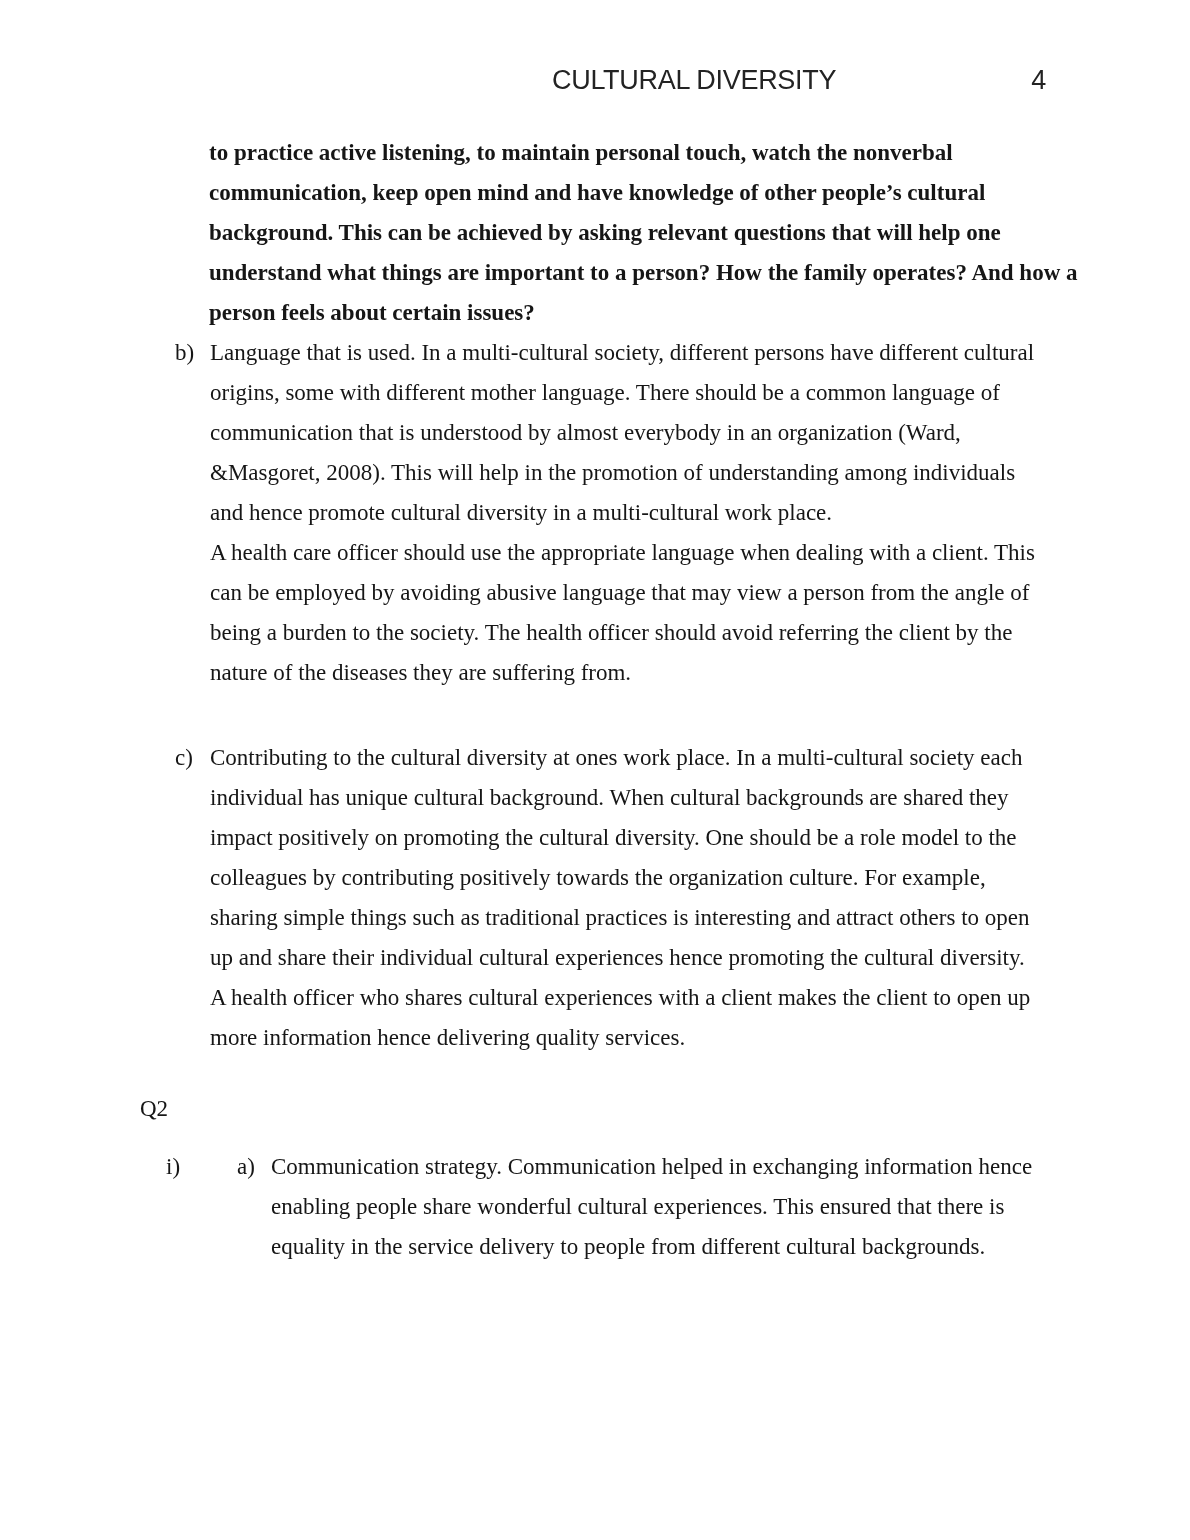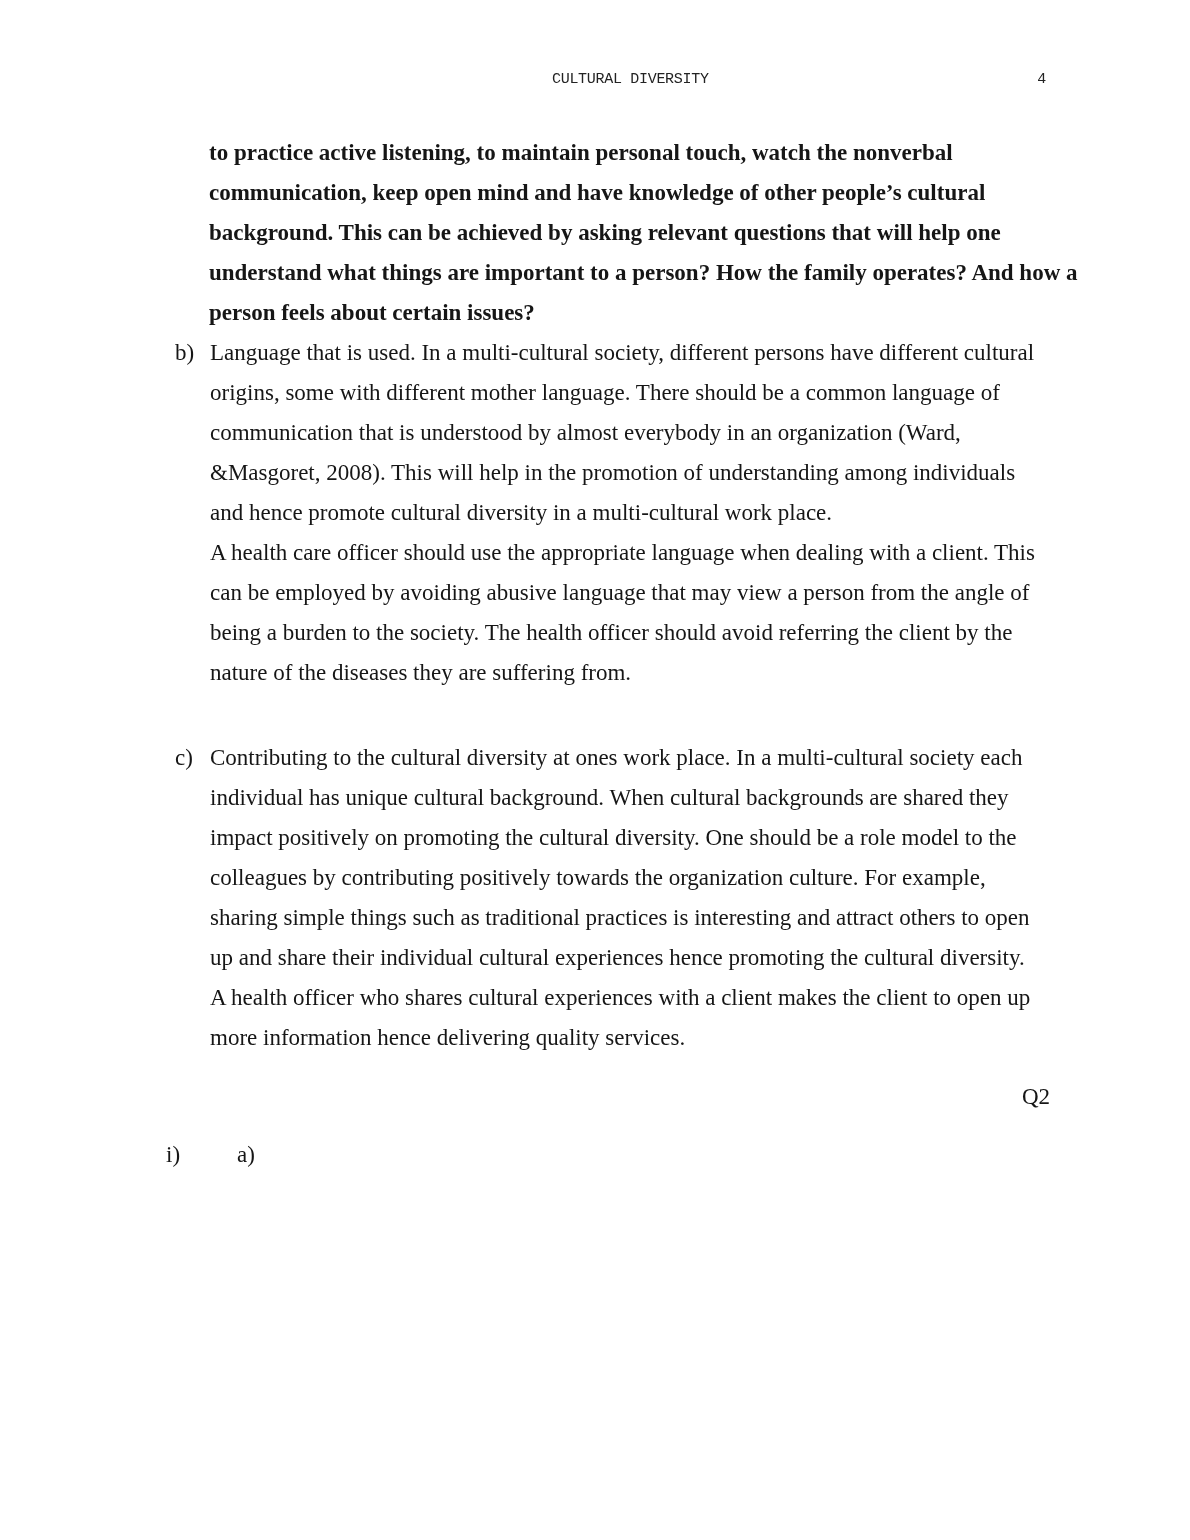--- a/index.html
+++ b/index.html
@@ -18,22 +18,22 @@
     line-height: 40px;
     color: #161616;
   }
   
   .header-row {
     position: absolute;
     top: 66px;
     left: 140px;
     right: 140px;
     height: 28px;
-    font-family: Liberation Mono, monospace;
-    font-size: 15px;
+    font-family: Liberation Sans, sans-serif;
+    font-size: 27px;
     line-height: 28px;
     color: #232323;
     letter-spacing: -0.3px;
   }
   .header-title {
     position: absolute;
     left: 412px;
     white-space: nowrap;
   }
   .header-page-num {
@@ -60,22 +60,21 @@
   }
   .li-bc > .li-label {
     position: absolute;
     left: 35px;
     top: 0;
   }
   .li-c {
     margin-top: 45px;
   }
   .q2 {
-    margin-top: 19px;
-    text-align: right;
+    margin-top: 31px;
   }
   .li-i {
     padding-left: 96px;
     margin-top: 18px;
   }
   .li-i > .li-label {
     position: absolute;
     left: 26px;
     top: 0;
   }
@@ -132,16 +131,19 @@
     </div>
 
     <div class="q2">Q2</div>
 
     <div class="li li-i">
       <span class="li-label">i)</span>
     </div>
 
     <div class="li li-a">
       <span class="li-label">a)</span>
+      <div class="lines">Communication strategy. Communication helped in exchanging information hence
+enabling people share wonderful cultural experiences. This ensured that there is
+equality in the service delivery to people from different cultural backgrounds.</div>
     </div>
 
   </div>
 </div>
 
 </body></html>

